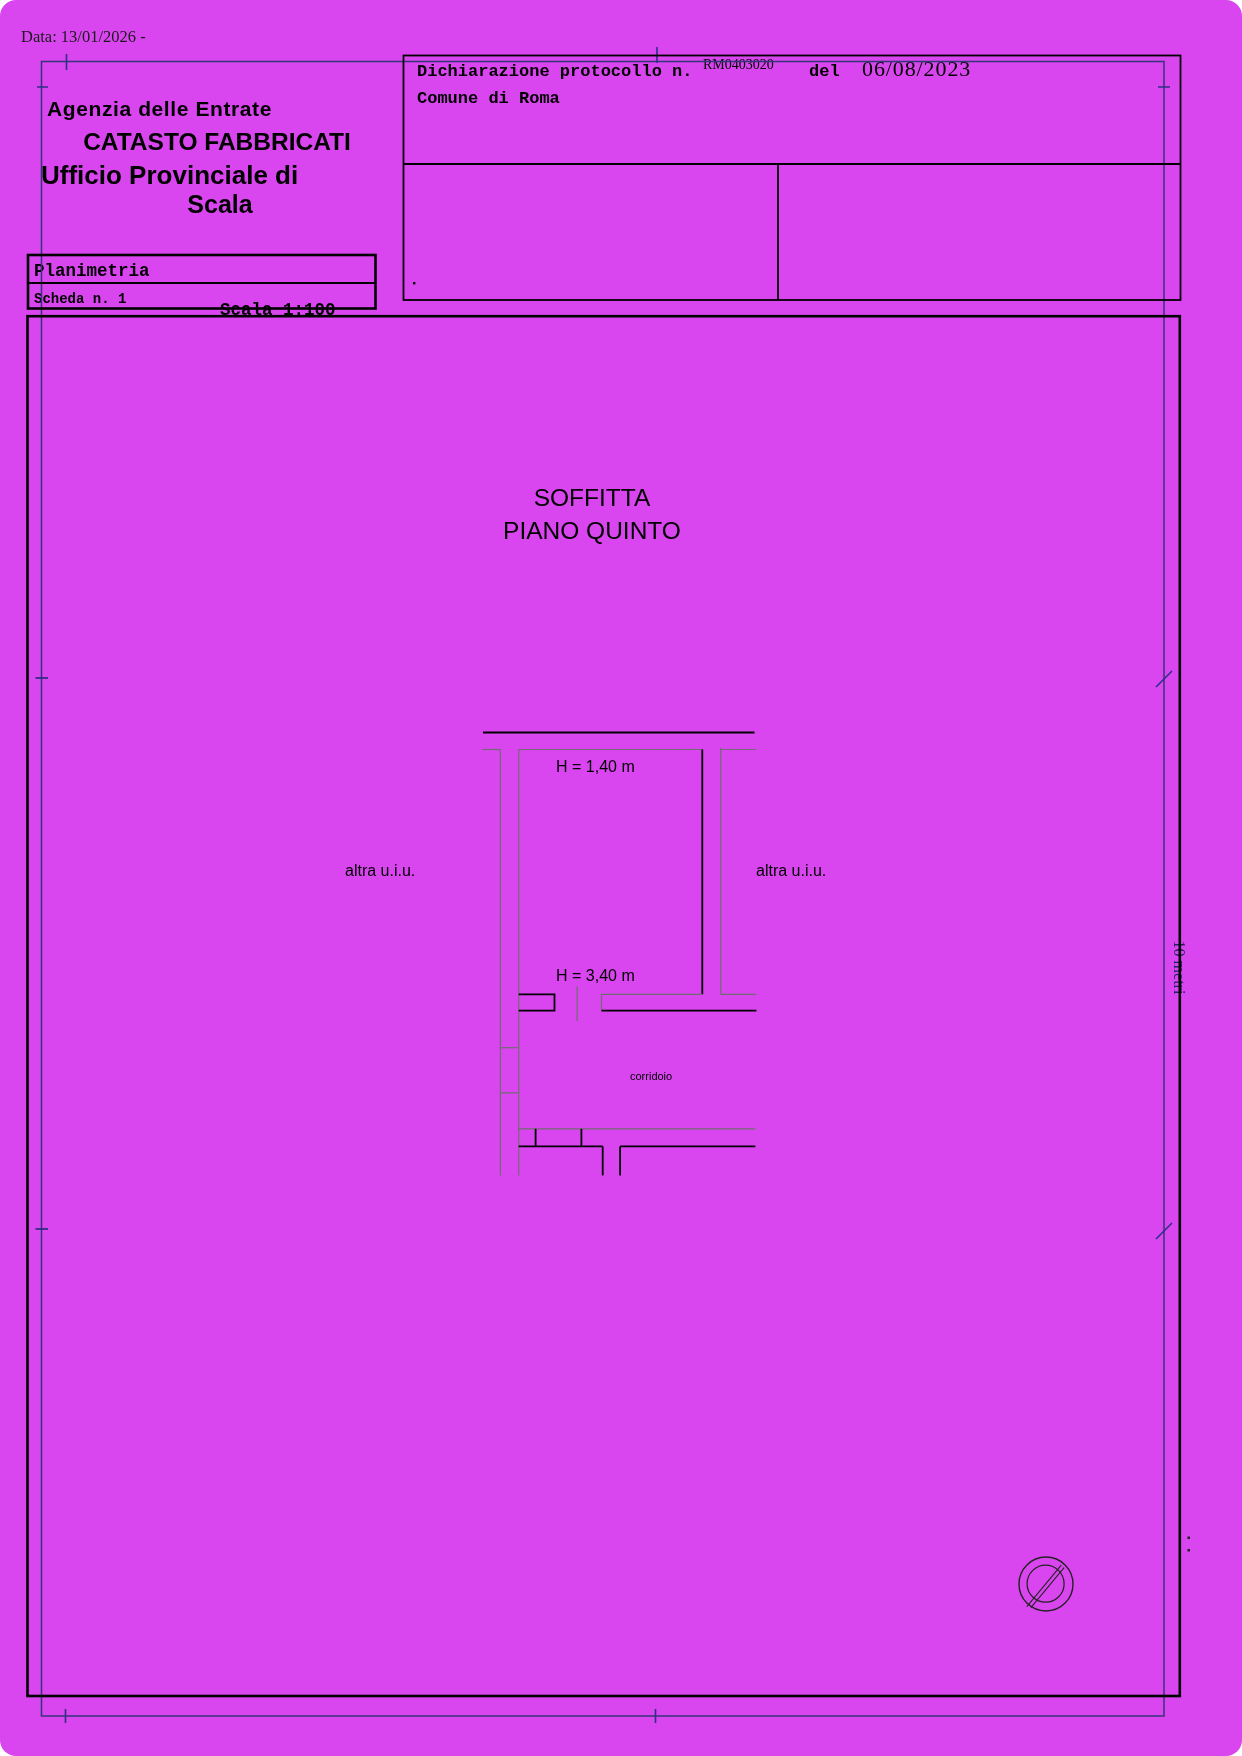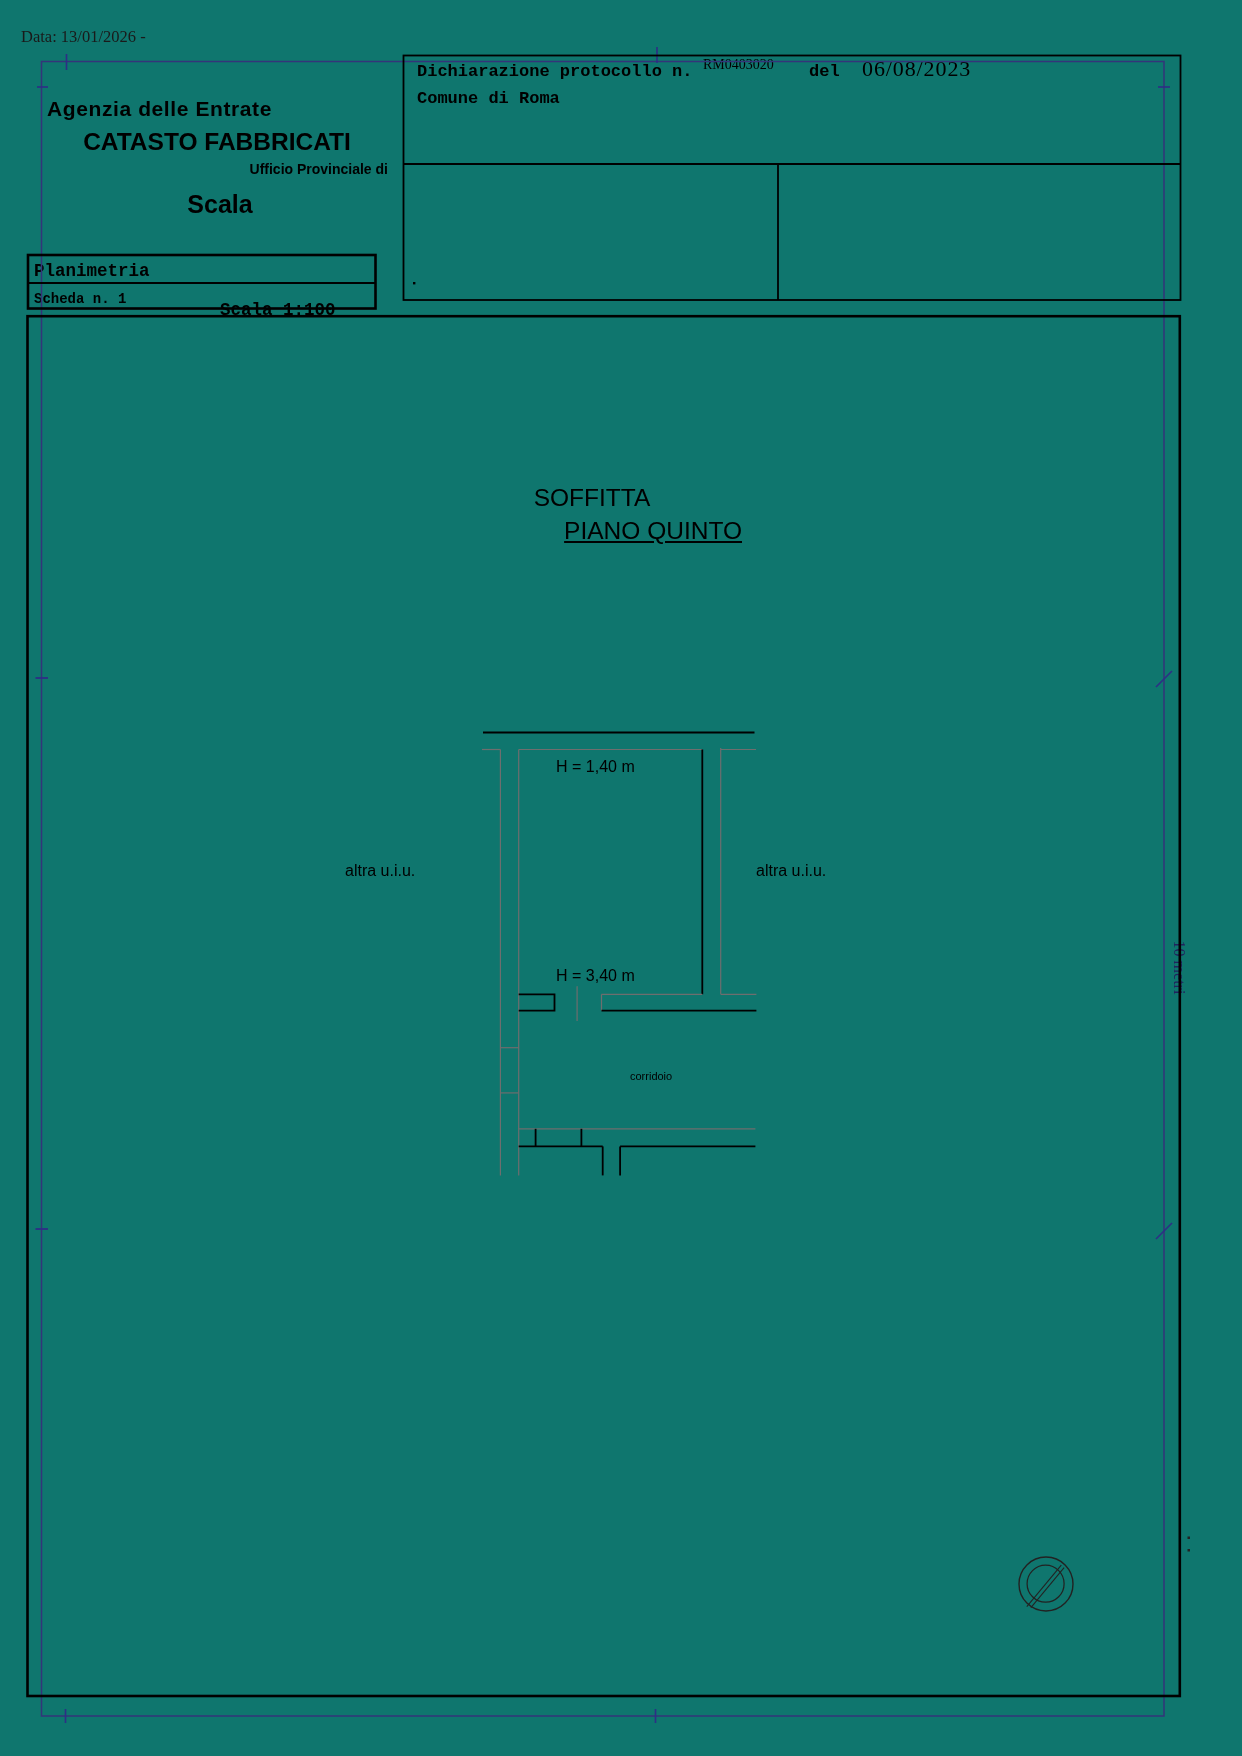--- a/index.html
+++ b/index.html
@@ -1,33 +1,33 @@
 <!DOCTYPE html>
 <html><head>
 <meta charset="utf-8">
 <style>
   html,body{margin:0;padding:0;background:#ffffff;}
-  #page{position:relative;width:1242px;height:1756px;background:#0f766e;overflow:hidden;
-        font-family:"Liberation Sans",sans-serif;}
+  #page{position:relative;width:1242px;height:1756px;background:#d946ef;overflow:hidden;
+        font-family:"Liberation Sans",sans-serif;border-radius:16px;}
   .t{position:absolute;white-space:nowrap;line-height:1;}
   .sans{font-family:"Liberation Sans",sans-serif;}
   .serif{font-family:"Liberation Serif",serif;}
   .mono{font-family:"Liberation Mono",monospace;font-weight:bold;}
 </style>
 </head>
 <body>
 <div id="page">
 
 <div class="t serif" style="left:21px;top:29px;font-size:16.5px;color:#1a1a1a;">Data: 13/01/2026 -</div>
 
 <div class="t sans" style="left:47px;top:98px;width:340px;font-weight:bold;font-size:21px;letter-spacing:0.6px;color:#000;">Agenzia delle Entrate</div>
 
 <div class="t sans" style="left:47px;top:129.7px;width:340px;text-align:center;font-weight:bold;font-size:24.5px;color:#000;">CATASTO FABBRICATI</div>
 
-<div class="t sans" style="left:41px;top:162px;width:340px;text-align:right;font-weight:bold;font-size:14px;color:#000;margin-left:7px;">Ufficio Provinciale di</div>
+<div class="t sans" style="left:41px;top:162px;width:340px;text-align:left;font-weight:bold;font-size:26px;color:#000;">Ufficio Provinciale di</div>
 
 <div class="t sans" style="left:50px;top:192.4px;width:340px;text-align:center;font-weight:bold;font-size:25px;color:#000;">Scala</div>
 
 <div class="t mono" style="left:417px;top:62.5px;font-size:17px;color:#000;">Dichiarazione protocollo n.</div>
 
 <div class="t serif" style="left:703px;top:58.4px;font-size:14px;color:#000;">RM0403020</div>
 
 <div class="t mono" style="left:809px;top:62.5px;font-size:17px;color:#000;">del</div>
 
 <div class="t serif" style="left:862px;top:57.8px;font-size:22px;letter-spacing:0.9px;color:#000;">06/08/2023</div>
@@ -35,21 +35,21 @@
 <div class="t mono" style="left:417px;top:90px;font-size:17px;color:#000;">Comune di Roma</div>
 
 <div class="t mono" style="left:34px;top:263px;font-size:17.5px;color:#000;">Planimetria</div>
 
 <div class="t mono" style="left:34px;top:292px;font-size:14px;color:#000;">Scheda n. 1</div>
 
 <div class="t mono" style="left:220px;top:292px;font-size:17.5px;color:#000;margin-top:10px;">Scala 1:100</div>
 
 <div class="t sans" style="left:442px;top:485.7px;width:300px;text-align:center;font-size:24.5px;color:#000;">SOFFITTA</div>
 
-<div class="t sans" style="left:442px;top:518.7px;width:300px;text-align:right;font-size:24.5px;color:#000;text-decoration:underline;">PIANO QUINTO</div>
+<div class="t sans" style="left:442px;top:518.7px;width:300px;text-align:center;font-size:24.5px;color:#000;">PIANO QUINTO</div>
 
 <div class="t sans" style="left:556px;top:759.2px;font-size:16px;color:#000;">H = 1,40 m</div>
 
 <div class="t sans" style="left:556px;top:967.9px;font-size:16px;color:#000;">H = 3,40 m</div>
 
 <div class="t sans" style="left:345px;top:862.8px;font-size:16px;color:#000;">altra u.i.u.</div>
 
 <div class="t sans" style="left:756px;top:862.8px;font-size:16px;color:#000;">altra u.i.u.</div>
 
 <div class="t sans" style="left:630px;top:1070.5px;font-size:11px;color:#000;">corridoio</div>

